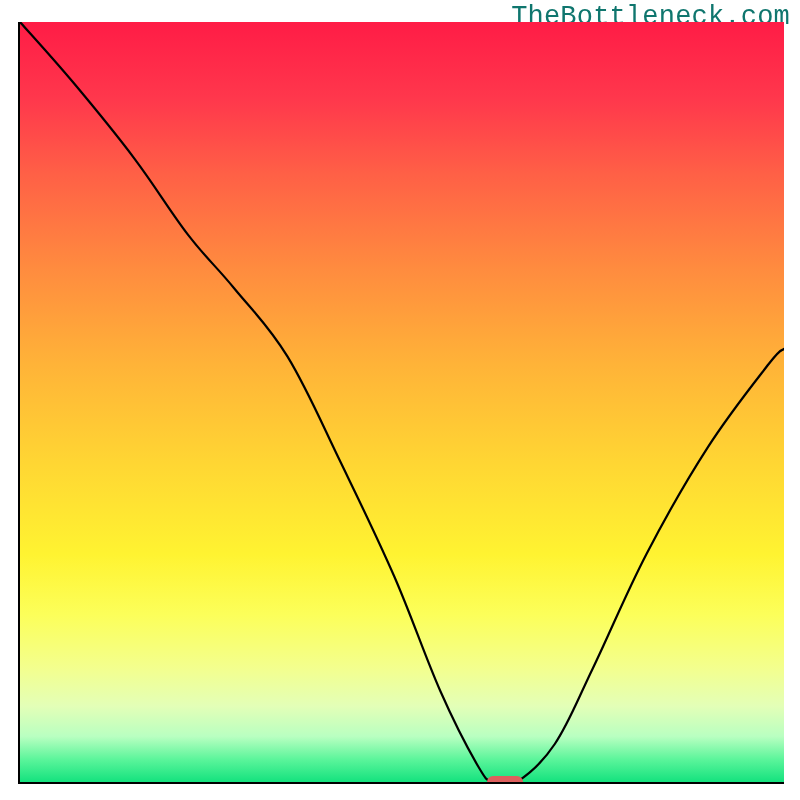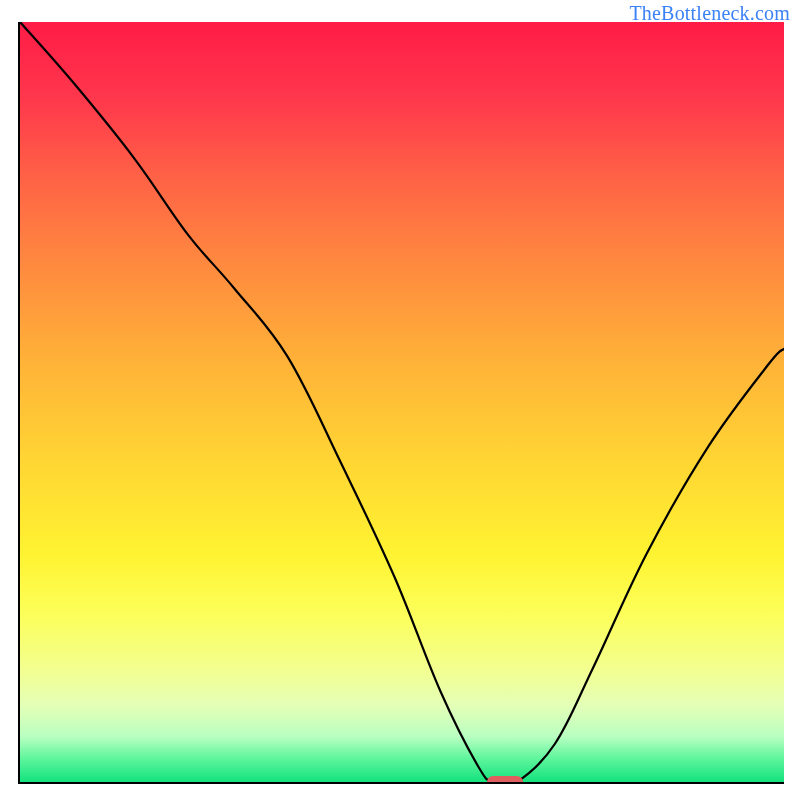--- a/index.html
+++ b/index.html
@@ -49,23 +49,23 @@
     width: 36px;
     height: 12px;
     border-radius: 6px;
     background: #de5f5d;
     transform: translate(-50%, 50%);
   }
   .watermark {
     position: absolute;
     top: 2px;
     right: 10px;
-    font-family: Liberation Serif, serif;
-    font-size: 20px;
-    color: #3b82f6;
+    font-family: Liberation Mono, monospace;
+    font-size: 27px;
+    color: #0f766e;
     letter-spacing: 0.2px;
   }
   svg.curve {
     position: absolute;
     inset: 0;
     width: 100%;
     height: 100%;
   }
 </style>
 </head>

